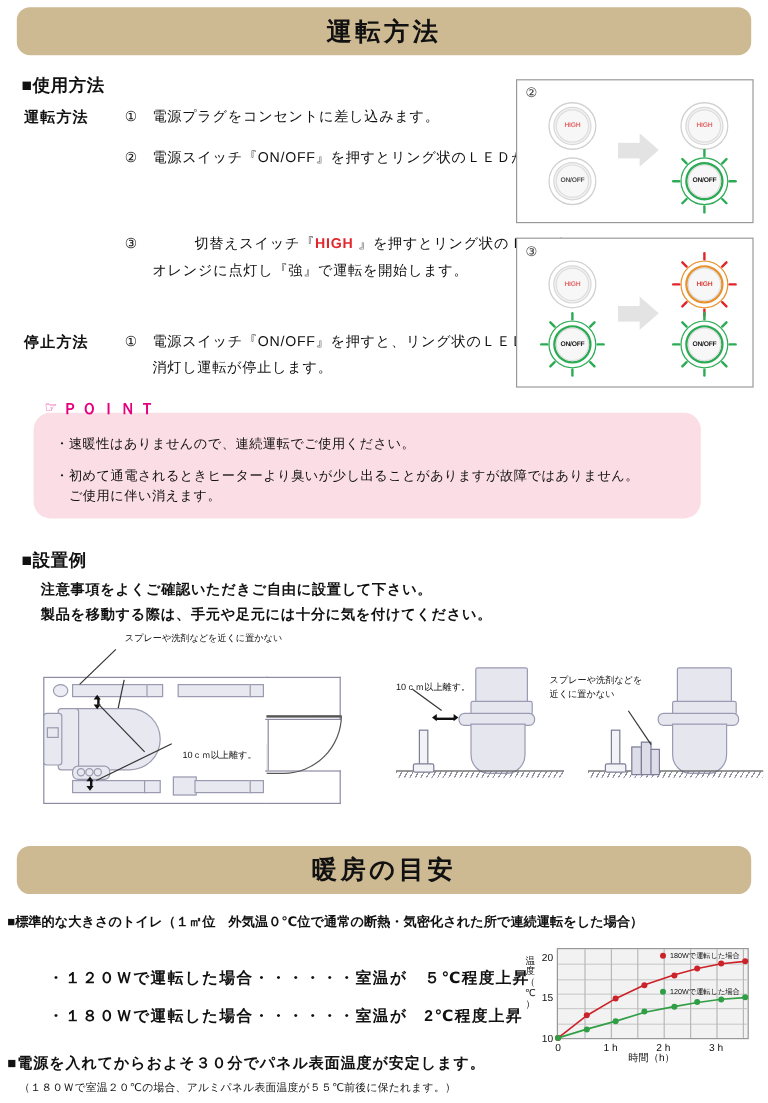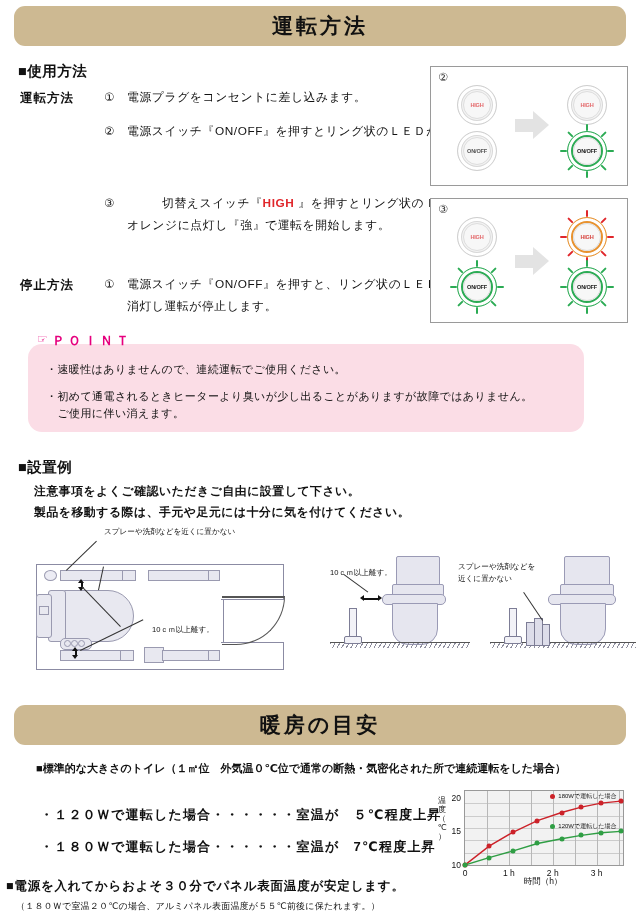--- a/index.html
+++ b/index.html
@@ -408,24 +408,24 @@
     </div>
     <div class="lead" style="left:34px;top:40px;width:34px;transform:rotate(56deg);"></div>
   </div>
   <div class="dia-note" style="left:458px;top:562px;">スプレーや洗剤などを</div>
   <div class="dia-note" style="left:458px;top:574px;">近くに置かない</div>
 
   <div class="banner" id="banner2">
     <span class="banner-text">暖房の目安</span>
   </div>
 
-  <div class="small-head" style="left:6px;top:761px;margin-left:30px;">■標準的な大きさのトイレ（１㎡位　外気温０℃位で通常の断熱・気密化された所で連続運転をした場合）</div>
+  <div class="small-head" style="left:6px;top:761px;">■標準的な大きさのトイレ（１㎡位　外気温０℃位で通常の断熱・気密化された所で連続運転をした場合）</div>
 
   <div class="guide-line" style="left:40px;top:806px;">・１２０Ｗで運転した場合・・・・・・室温が　５℃程度上昇</div>
-  <div class="guide-line" style="left:40px;top:838px;">・１８０Ｗで運転した場合・・・・・・室温が　7℃程度上昇</div>
+  <div class="guide-line" style="left:40px;top:838px;">・１８０Ｗで運転した場合・・・・・・室温が　2℃程度上昇</div>
 
   <div class="small-head" style="left:6px;top:878px;font-size:12.5px;letter-spacing:.8px;">■電源を入れてからおよそ３０分でパネル表面温度が安定します。</div>
   <div class="note-sm" style="left:16px;top:900px;">（１８０Ｗで室温２０℃の場合、アルミパネル表面温度が５５℃前後に保たれます。）</div>
 
   <div id="chart">
     <div id="ylab">
         <span style="display: block;">温</span>
         <span style="display: block;">度</span>
         <span style="display: block;">（</span>
         <span style="display: block;">℃</span>

